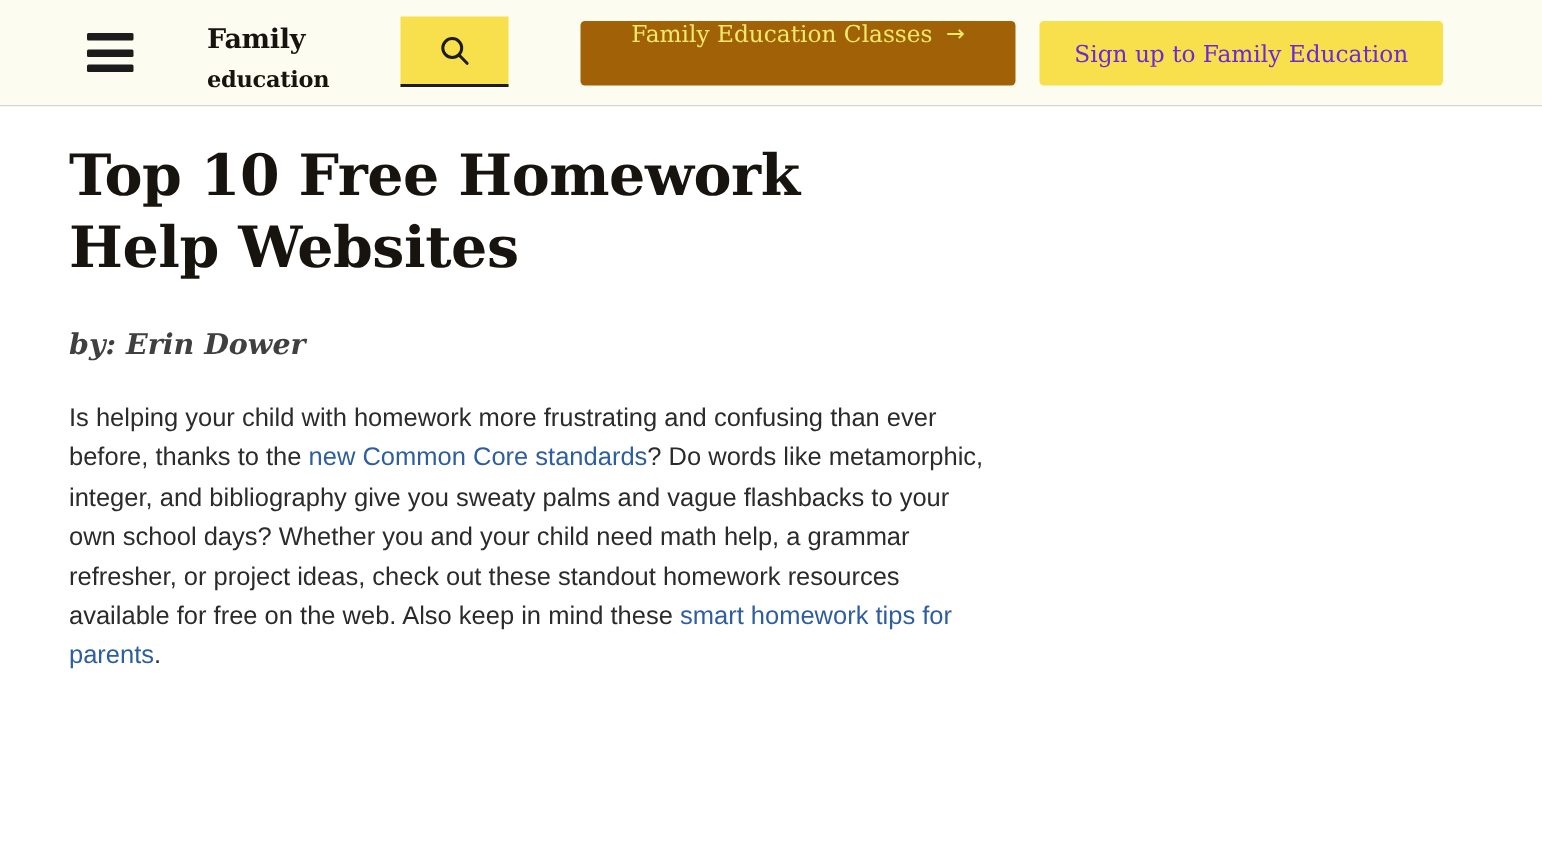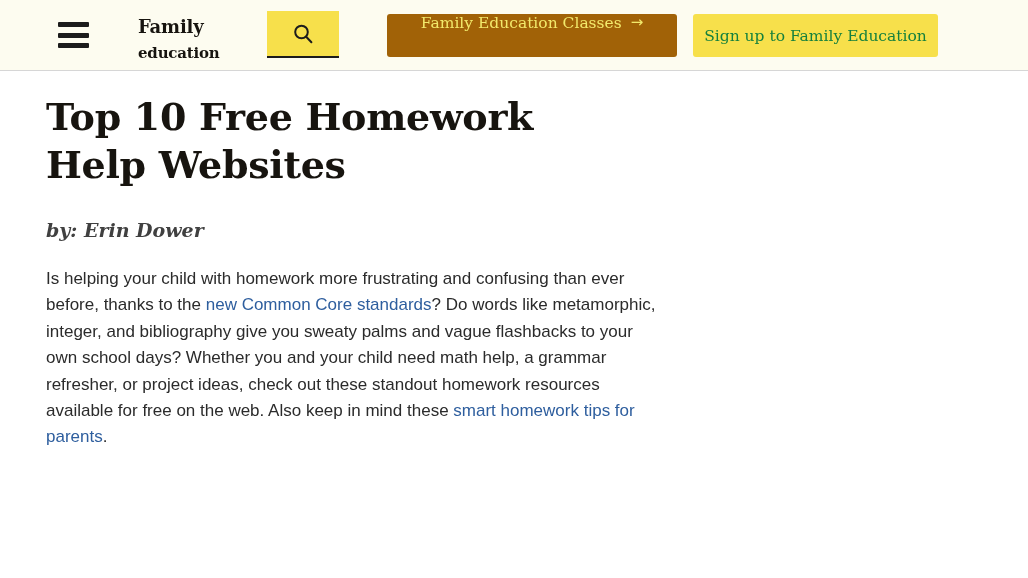--- a/index.html
+++ b/index.html
@@ -104,26 +104,26 @@
     line-height: 1;
     font-family: "DejaVu Sans", sans-serif;
     position: relative;
     top: 0.5px;
   }
 
   .btn-signup {
     position: absolute;
     left: 693px;
     top: 14px;
-    width: 245px;
+    width: 269px;
     height: 43px;
     background: #f7e04b;
     border: none;
     border-radius: 3px;
-    color: #15803d;
+    color: #6d28d9;
     font-family: "DejaVu Serif", serif;
     font-size: 15.5px;
     display: flex;
     align-items: center;
     justify-content: center;
     cursor: pointer;
     white-space: nowrap;
   }
 
   

